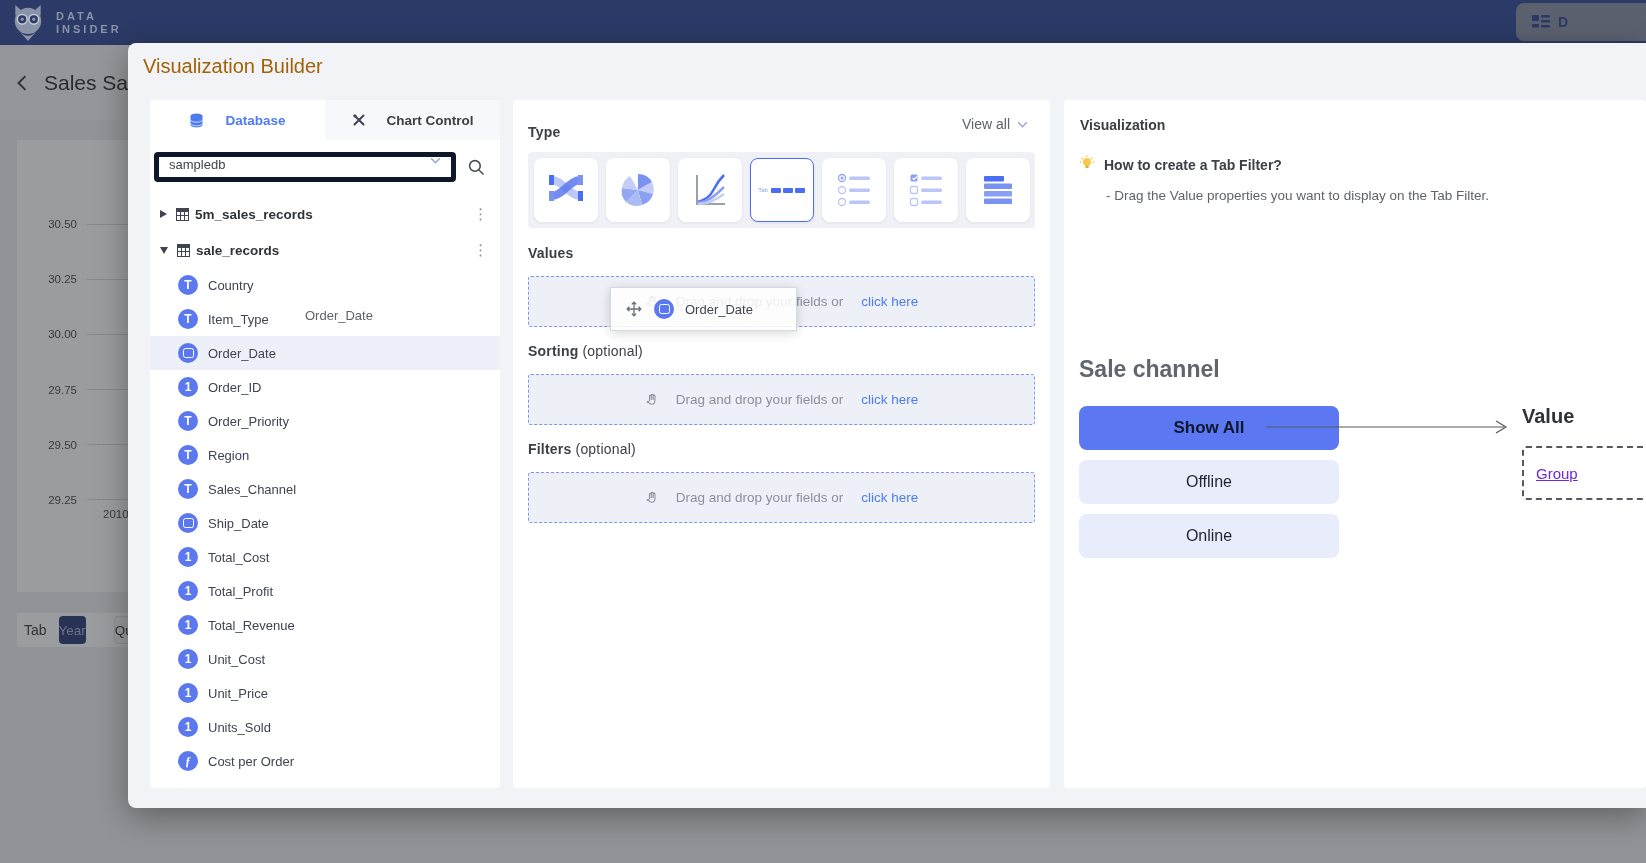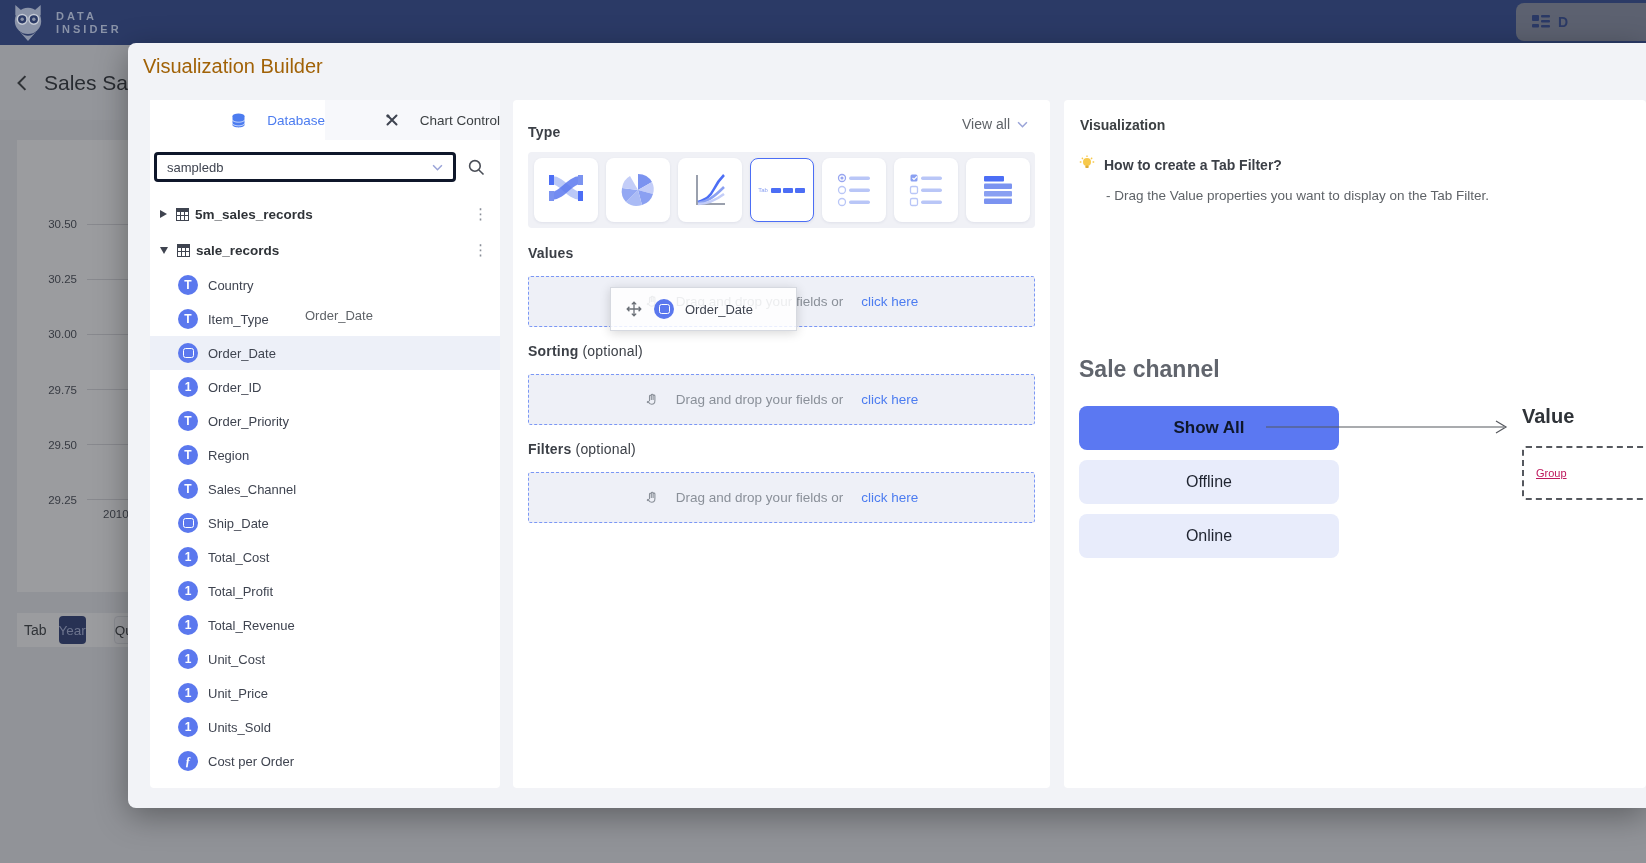--- a/index.html
+++ b/index.html
@@ -34,24 +34,24 @@
   .overlay { position:absolute; left:0; top:45px; width:100%; height:818px; background:rgba(33,35,42,0.45); z-index:4; }
 
   
   .modal { position:absolute; left:128px; top:43px; width:1518px; height:765px; background:#f2f3f7; border-radius:8px 0 0 8px; box-shadow:0 8px 32px rgba(0,0,0,.35); z-index:5; }
   .modal-title { position:absolute; left:15px; top:12px; font-size:20px; color:#a16207; }
   .panel { position:absolute; top:57px; height:688px; background:#fff; }
 
   
   .left-panel { left:22px; width:350px; border-radius:4px; }
   .lp-tabs { display:flex; height:40px; }
-  .lp-tab { flex:1; display:flex; align-items:center; justify-content:flex-end; gap:21px; font-size:13.5px; font-weight:normal; color:#3c4043; background:#f7f8fb; cursor:pointer; }
+  .lp-tab { flex:1; display:flex; align-items:center; justify-content:center; gap:21px; font-size:13.5px; font-weight:bold; color:#3c4043; background:#f7f8fb; cursor:pointer; }
   .lp-tab.active { background:#fff; color:#4c7cf0; }
   .search-row { display:flex; align-items:center; margin:12px 4px 0 4px; }
-  .db-select { flex:0 0 302px; height:30px; border:3px solid #0f172a; border-radius:4px; display:flex; align-items:center; justify-content:space-between; padding:0 10px; font-size:13px; color:#3f4450; cursor:pointer; background:#fff; }
+  .db-select { flex:0 0 302px; height:30px; border:5px solid #0f172a; border-radius:4px; display:flex; align-items:flex-start; justify-content:space-between; padding:0 10px; font-size:13px; color:#3f4450; cursor:pointer; background:#fff; }
   .search-btn { margin-left:12px; cursor:pointer; display:flex; }
   .tree { margin-top:14px; }
   .table-row { height:36px; display:flex; align-items:center; padding:0 12px 0 10px; cursor:pointer; font-size:13.5px; font-weight:bold; color:#2f3338; }
   .caret { width:0; height:0; margin-right:9px; }
   .caret.right { border-left:7px solid #3f4450; border-top:4.5px solid transparent; border-bottom:4.5px solid transparent; }
   .caret.down { border-top:7px solid #3f4450; border-left:4.5px solid transparent; border-right:4.5px solid transparent; }
   .table-row .tname { margin-left:6px; flex:1; }
   .kebab { color:#8a8f99; font-size:15px; font-weight:normal; cursor:pointer; }
   .field-row { height:34px; display:flex; align-items:center; padding-left:28px; cursor:pointer; }
   .field-row.row-hl { background:#edf0f8; }
@@ -82,21 +82,21 @@
   .viz-header { position:absolute; left:16px; top:17px; font-size:14px; font-weight:bold; color:#3c4043; }
   .tip-title { position:absolute; left:40px; top:57px; font-size:14px; font-weight:bold; color:#3b3f46; }
   .tip-bulb { position:absolute; left:15px; top:55px; }
   .tip-body { position:absolute; left:42px; top:88px; font-size:13.5px; color:#5f6368; }
   .widget-title { position:absolute; left:15px; top:256px; font-size:23px; font-weight:bold; color:#61656d; }
   .tab-opt { position:absolute; left:15px; width:260px; height:44px; border-radius:8px; display:flex; align-items:center; justify-content:center; font-size:16px; color:#1f2430; background:#e8ecfb; cursor:pointer; }
   .tab-opt.sel { background:#5b78f2; color:#0f172a; font-weight:bold; font-size:17px; }
   .arrow-svg { position:absolute; left:202px; top:318px; }
   .ann-heading { position:absolute; left:458px; top:305px; font-size:20px; font-weight:bold; color:#2f3338; }
   .ann-box { position:absolute; left:458px; top:346px; width:160px; height:54px; border:2px dashed #55585e; border-radius:4px; display:flex; align-items:center; padding-left:12px; }
-  .ann-box span { font-size:11px; color:#be185d; text-decoration:underline; }
+  .ann-box span { font-size:15px; color:#6d28d9; text-decoration:underline; }
 </style>
 </head>
 <body>
 
 <div class="screen">
 
   <div class="bg-page">
     <div class="bg-header">
       <span class="back-btn">
         <svg width="16" height="16" viewBox="0 0 10 14">

